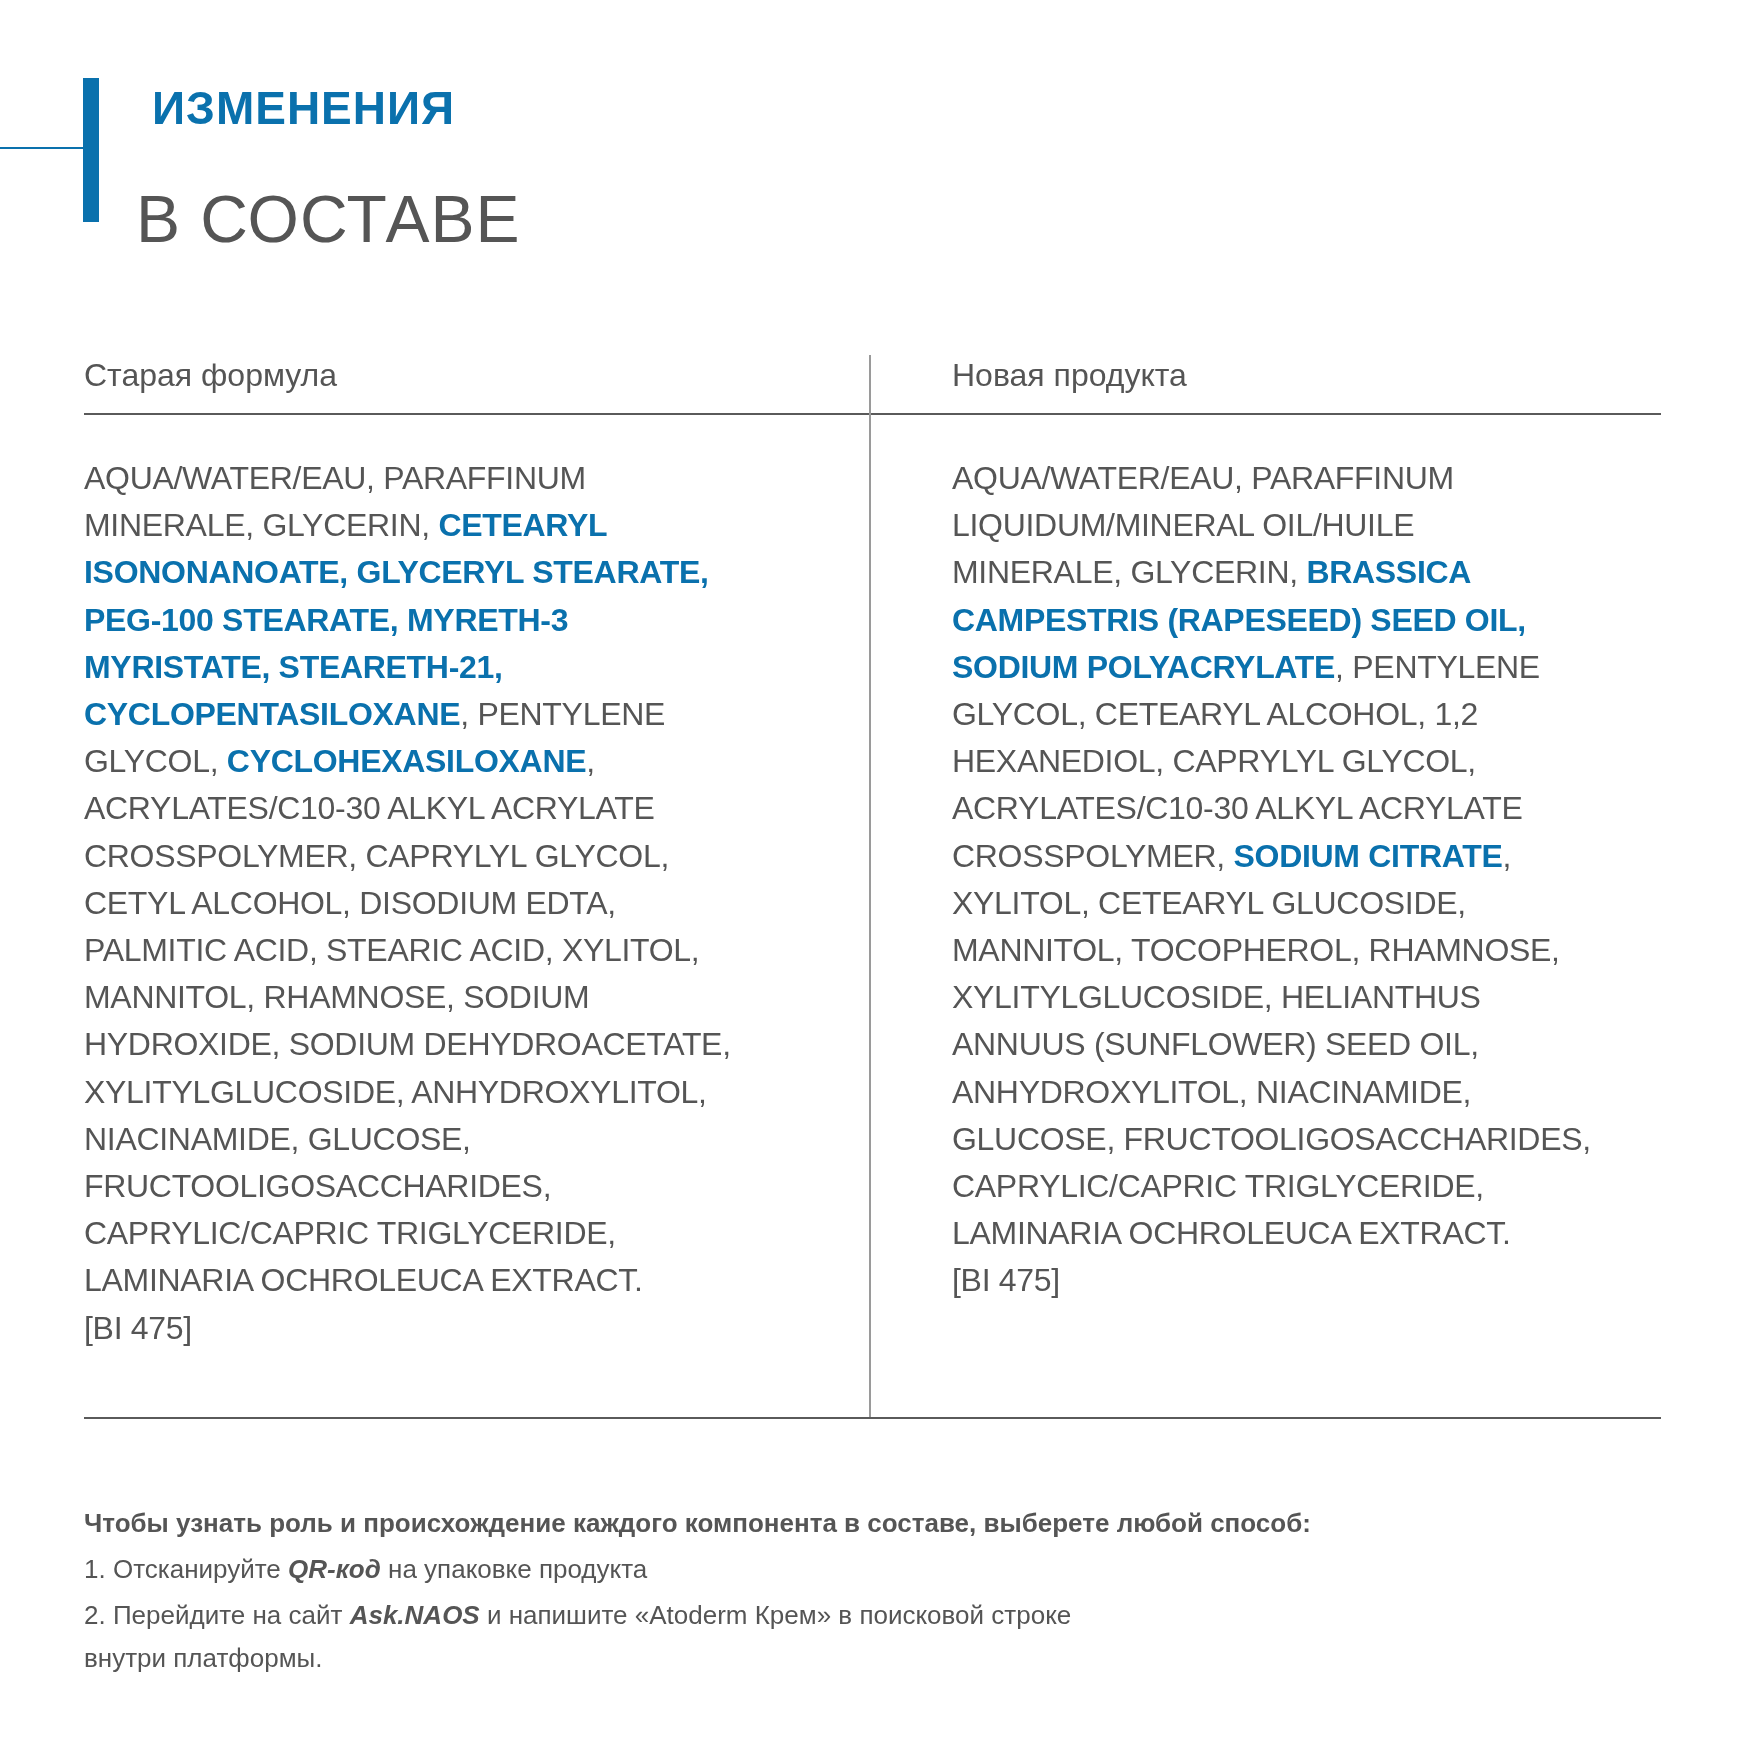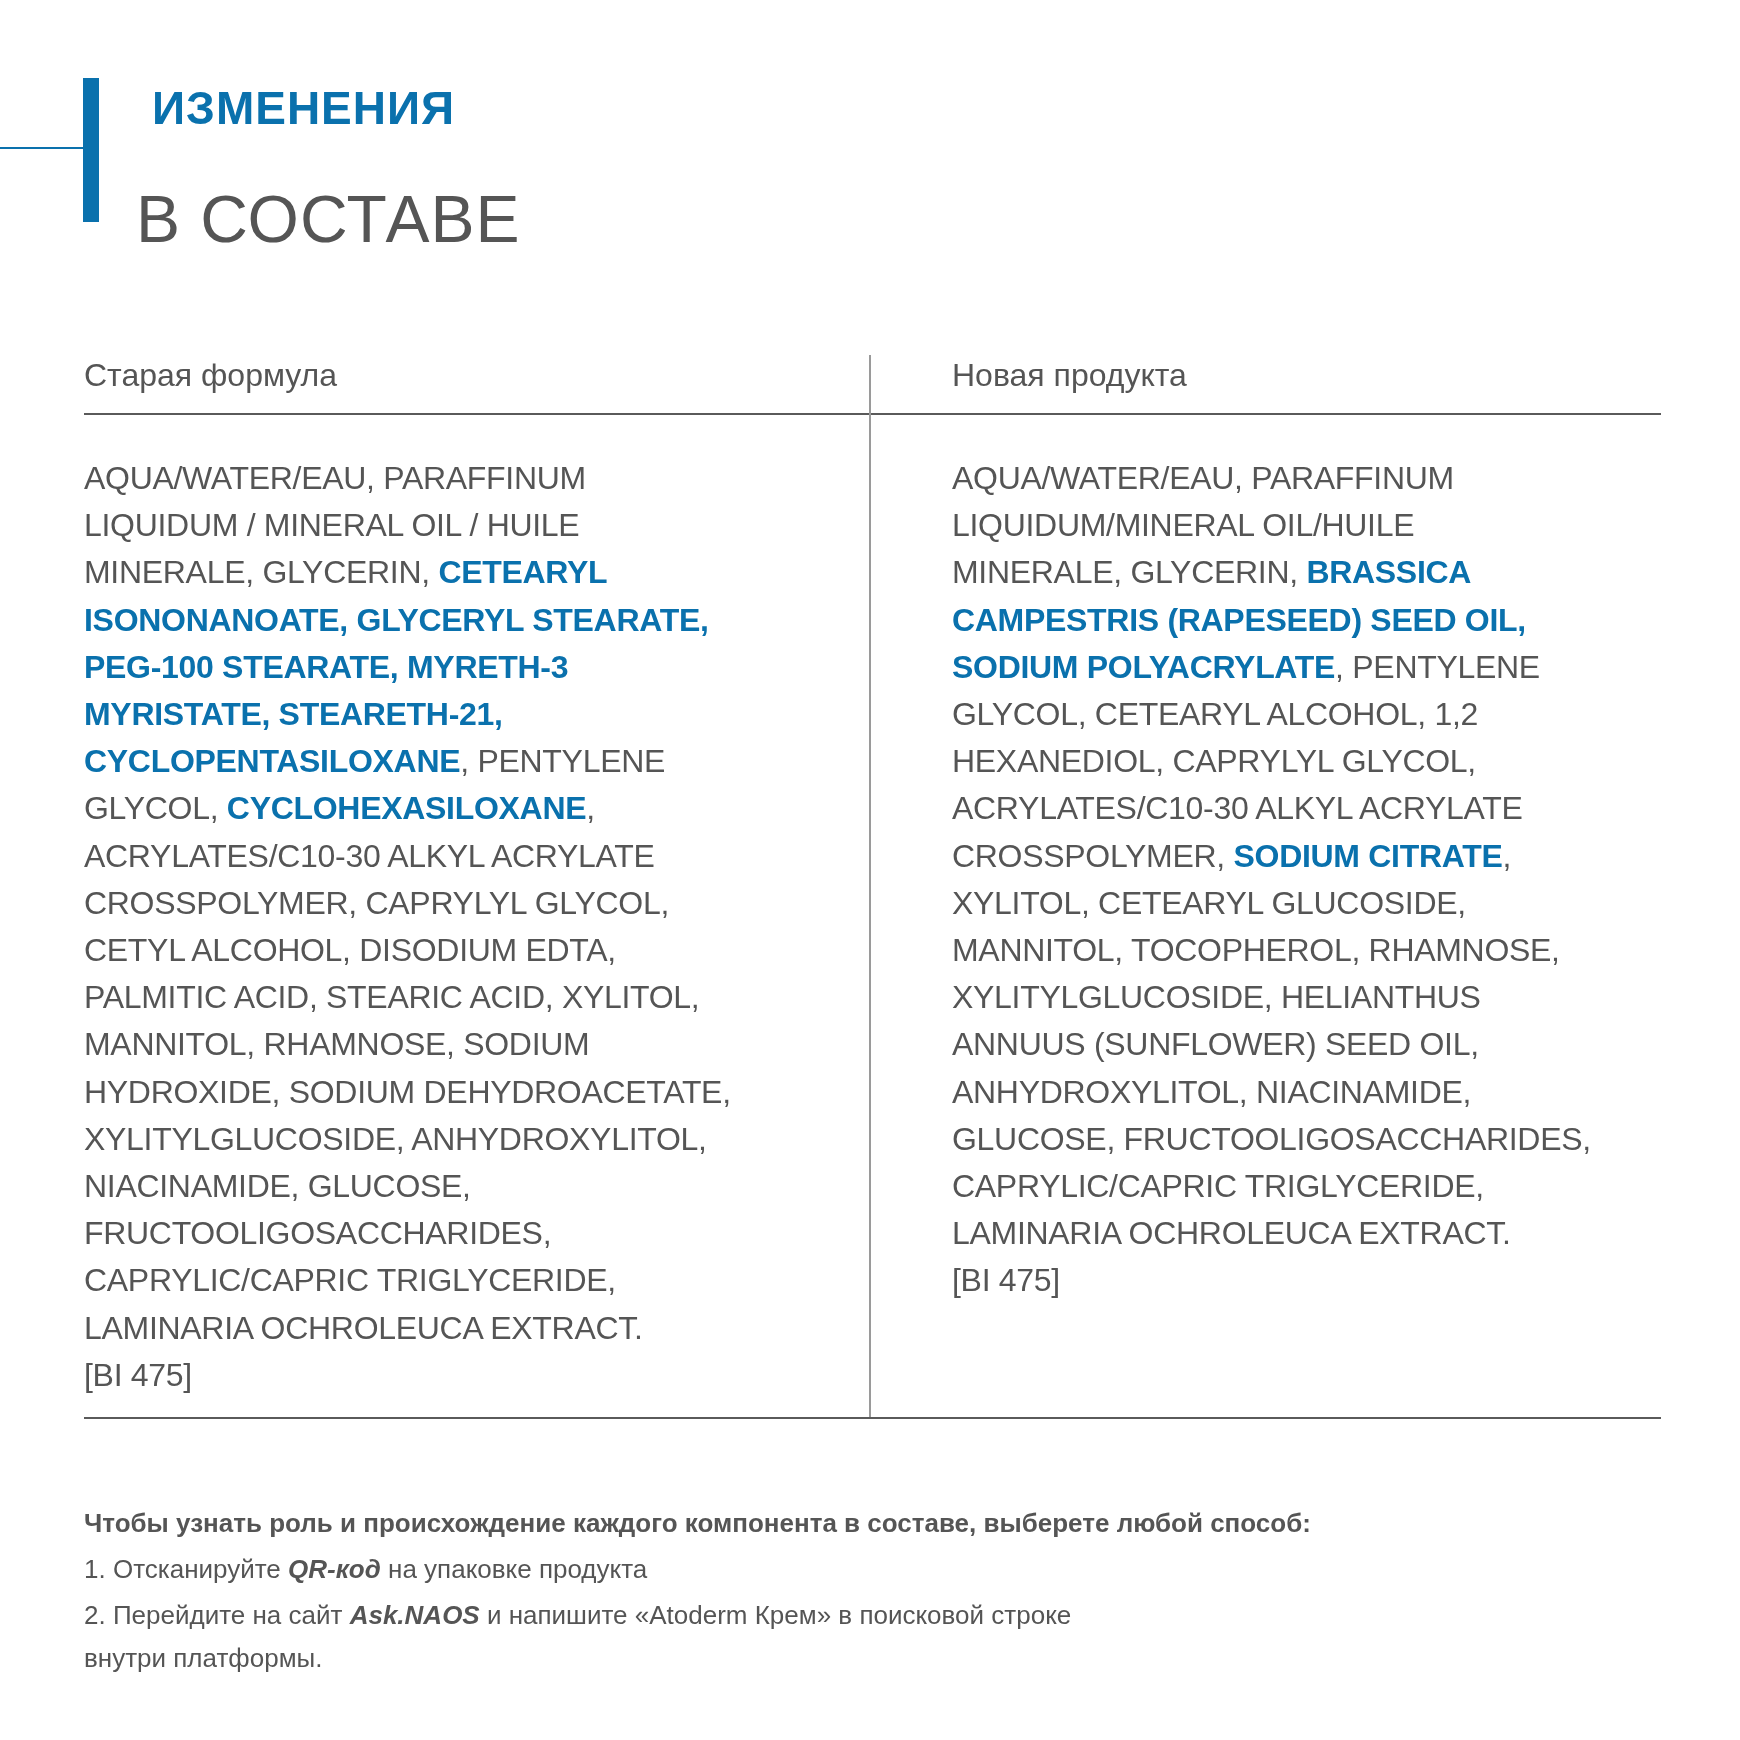--- a/index.html
+++ b/index.html
@@ -40,21 +40,20 @@
 <div class="title2">В СОСТАВЕ</div>
 
 <div class="col-header left">Старая формула</div>
 <div class="col-header right">Новая продукта</div>
 
 <div class="rule top"></div>
 <div class="divider"></div>
 
 <div class="ingredients left">
     <span class="line"><span>AQUA/WATER/EAU, PARAFFINUM</span></span>
-    <span class="line"><span>LIQUIDUM / MINERAL OIL / HUILE</span></span>
     <span class="line"><span>MINERALE, GLYCERIN, </span><span class="hl">CETEARYL</span></span>
     <span class="line"><span class="hl">ISONONANOATE, GLYCERYL STEARATE,</span></span>
     <span class="line"><span class="hl">PEG-100 STEARATE, MYRETH-3</span></span>
     <span class="line"><span class="hl">MYRISTATE, STEARETH-21,</span></span>
     <span class="line"><span class="hl">CYCLOPENTASILOXANE</span><span>, PENTYLENE</span></span>
     <span class="line"><span>GLYCOL, </span><span class="hl">CYCLOHEXASILOXANE</span><span>,</span></span>
     <span class="line"><span>ACRYLATES/C10-30 ALKYL ACRYLATE</span></span>
     <span class="line"><span>CROSSPOLYMER, CAPRYLYL GLYCOL,</span></span>
     <span class="line"><span>CETYL ALCOHOL, DISODIUM EDTA,</span></span>
     <span class="line"><span>PALMITIC ACID, STEARIC ACID, XYLITOL,</span></span>

